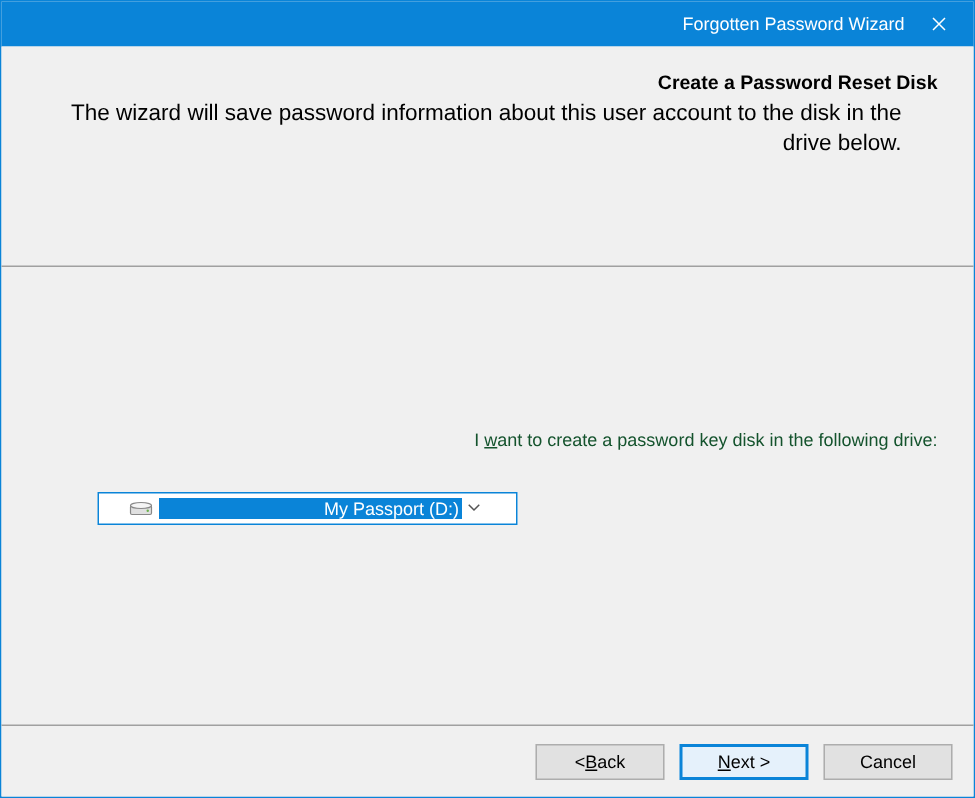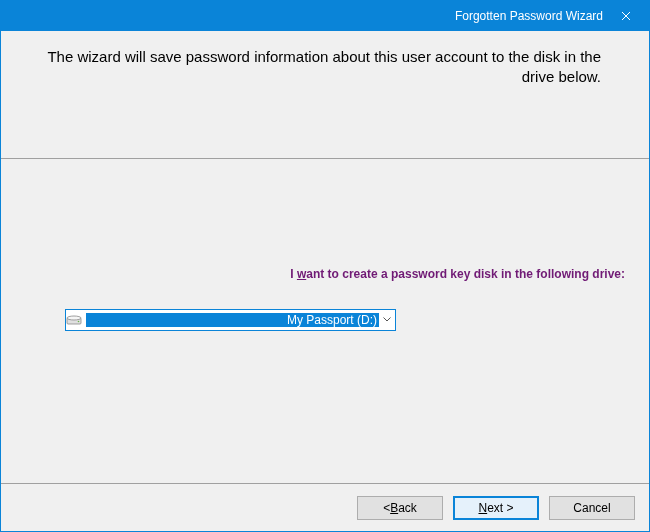--- a/index.html
+++ b/index.html
@@ -39,32 +39,31 @@
       line-height: 1.35;
       max-width: 560px;
     }
     .content {
       flex: 1;
       background: #f0f0f0;
       padding: 0 24px;
       padding-top: 108px;
     }
     .content .label {
-      font-size: 12px; color: #701a75;
+      font-size: 12px; color: #14532d;
       margin-left: 40px;
       margin-bottom: 28px;
-      font-weight: bold;
     }
     .combo {
       margin-left: 40px;
-      width: 331px; height: 22px;
+      width: 280px; height: 22px;
       border: 1px solid #0a84d8;
       background: #fff;
       display: flex; align-items: center;
-      padding: 0 0;
+      padding: 0 20px;
       position: relative;
     }
     .combo .drive-icon {
       width: 16px; height: 12px;
       margin-right: 4px;
       display: inline-flex; align-items: center;
     }
     .combo .selected {
       flex: 1;
       font-size: 12px;
@@ -105,20 +104,21 @@
   <div class="titlebar">
     <span class="title">Forgotten Password Wizard</span>
     <div class="close">
       <svg width="10" height="10" viewBox="0 0 10 10">
           <path d="M1 1 L9 9 M9 1 L1 9" stroke="#fff" stroke-width="1"></path>
         </svg>
     </div>
   </div>
 
   <div class="header">
+    <div class="heading">Create a Password Reset Disk</div>
     <div class="subtext">The wizard will save password information about this user account to the disk in the drive below.</div>
   </div>
 
   <div class="content">
     <div class="label">
       <span>I </span><span class="accel" style="text-decoration:underline">w</span><span>ant to create a password key disk in the following drive:</span>
     </div>
     <div class="combo">
       <span class="drive-icon">
         <svg width="16" height="10" viewBox="0 0 16 10">

